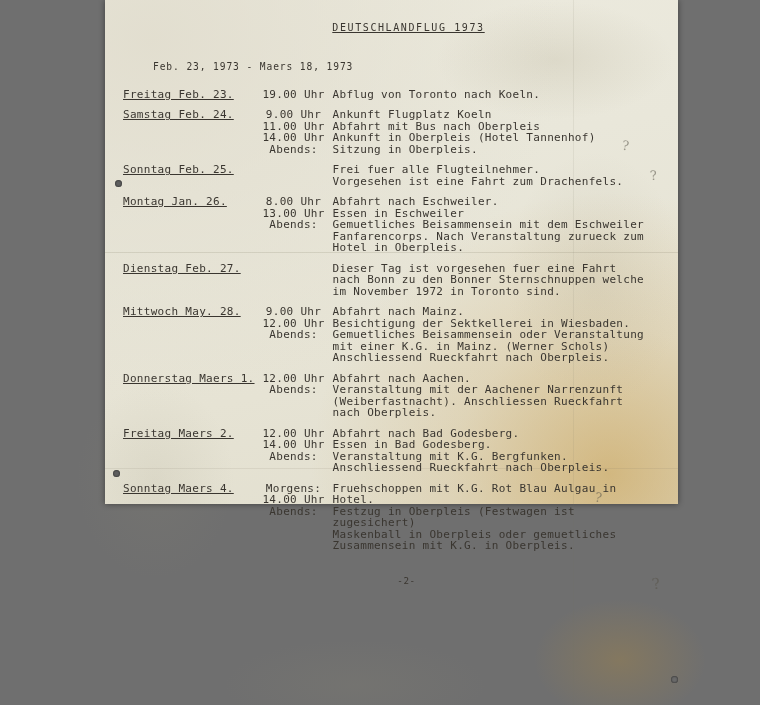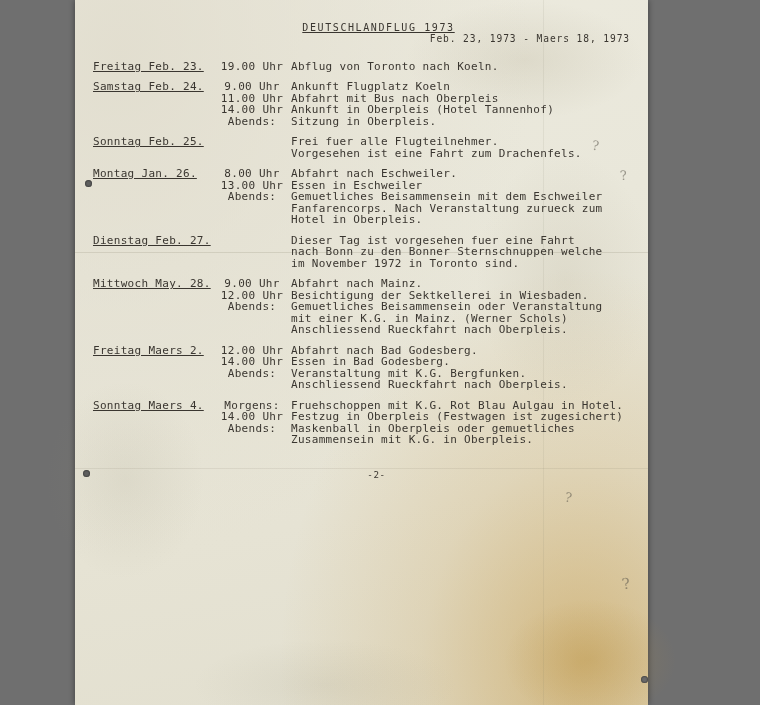--- a/index.html
+++ b/index.html
@@ -15,24 +15,24 @@
   }
   #page {
     position: relative;
     width: 760px;
     height: 705px;
     background: #6f6f6f;
   }
   
   #sheet {
     position: absolute;
-    left: 75px;
+    left: 105px;
     top: 0;
     width: 573px;
-    height: 705px;
+    height: 504px;
     background:
       radial-gradient(ellipse at 88% 94%, rgba(196,150,62,0.55) 0%, rgba(196,150,62,0.18) 22%, rgba(196,150,62,0) 42%),
       radial-gradient(ellipse at 8% 8%, rgba(225,221,206,0.9) 0%, rgba(239,236,224,0) 55%),
       linear-gradient(170deg, #eceade 0%, #e9e7da 35%, #e6e3d4 70%, #e2dfcf 100%);
     box-shadow: 0 0 6px rgba(0,0,0,0.45);
   }
   
   .stain {
     position: absolute;
     border-radius: 50%;
@@ -74,24 +74,24 @@
   }
   .title {
     text-align: center;
     text-decoration: underline;
     letter-spacing: 1.6px;
     font-size: 10px;
     margin: 8px 0 0 0;
     padding-left: 34px;
   }
   .subtitle {
-    text-align: right;
+    text-align: left;
     letter-spacing: 0.9px;
     font-size: 9.6px;
-    margin: 0 0 0 0;
+    margin: 28px 0 0 0;
     padding-left: 30px;
   }
   table.schedule {
     margin-top: 16px;
     border-collapse: collapse;
     width: 100%;
   }
   table.schedule td {
     vertical-align: top;
     padding: 0 0 9px 0;
@@ -207,20 +207,29 @@
             <td class="times">9.00 Uhr
 12.00 Uhr
 Abends:</td>
             <td class="desc">Abfahrt nach Mainz.
 Besichtigung der Sektkellerei in Wiesbaden.
 Gemuetliches Beisammensein oder Veranstaltung
 mit einer K.G. in Mainz. (Werner Schols)
 Anschliessend Rueckfahrt nach Oberpleis.</td>
           </tr>
           <tr>
+            <td class="day"><span class="dayname">Donnerstag Maers 1.</span></td>
+            <td class="times">12.00 Uhr
+Abends:</td>
+            <td class="desc">Abfahrt nach Aachen.
+Veranstaltung mit der Aachener Narrenzunft
+(Weiberfastnacht). Anschliessen Rueckfahrt
+nach Oberpleis.</td>
+          </tr>
+          <tr>
             <td class="day"><span class="dayname">Freitag Maers 2.</span></td>
             <td class="times">12.00 Uhr
 14.00 Uhr
 Abends:</td>
             <td class="desc">Abfahrt nach Bad Godesberg.
 Essen in Bad Godesberg.
 Veranstaltung mit K.G. Bergfunken.
 Anschliessend Rueckfahrt nach Oberpleis.</td>
           </tr>
           <tr>

